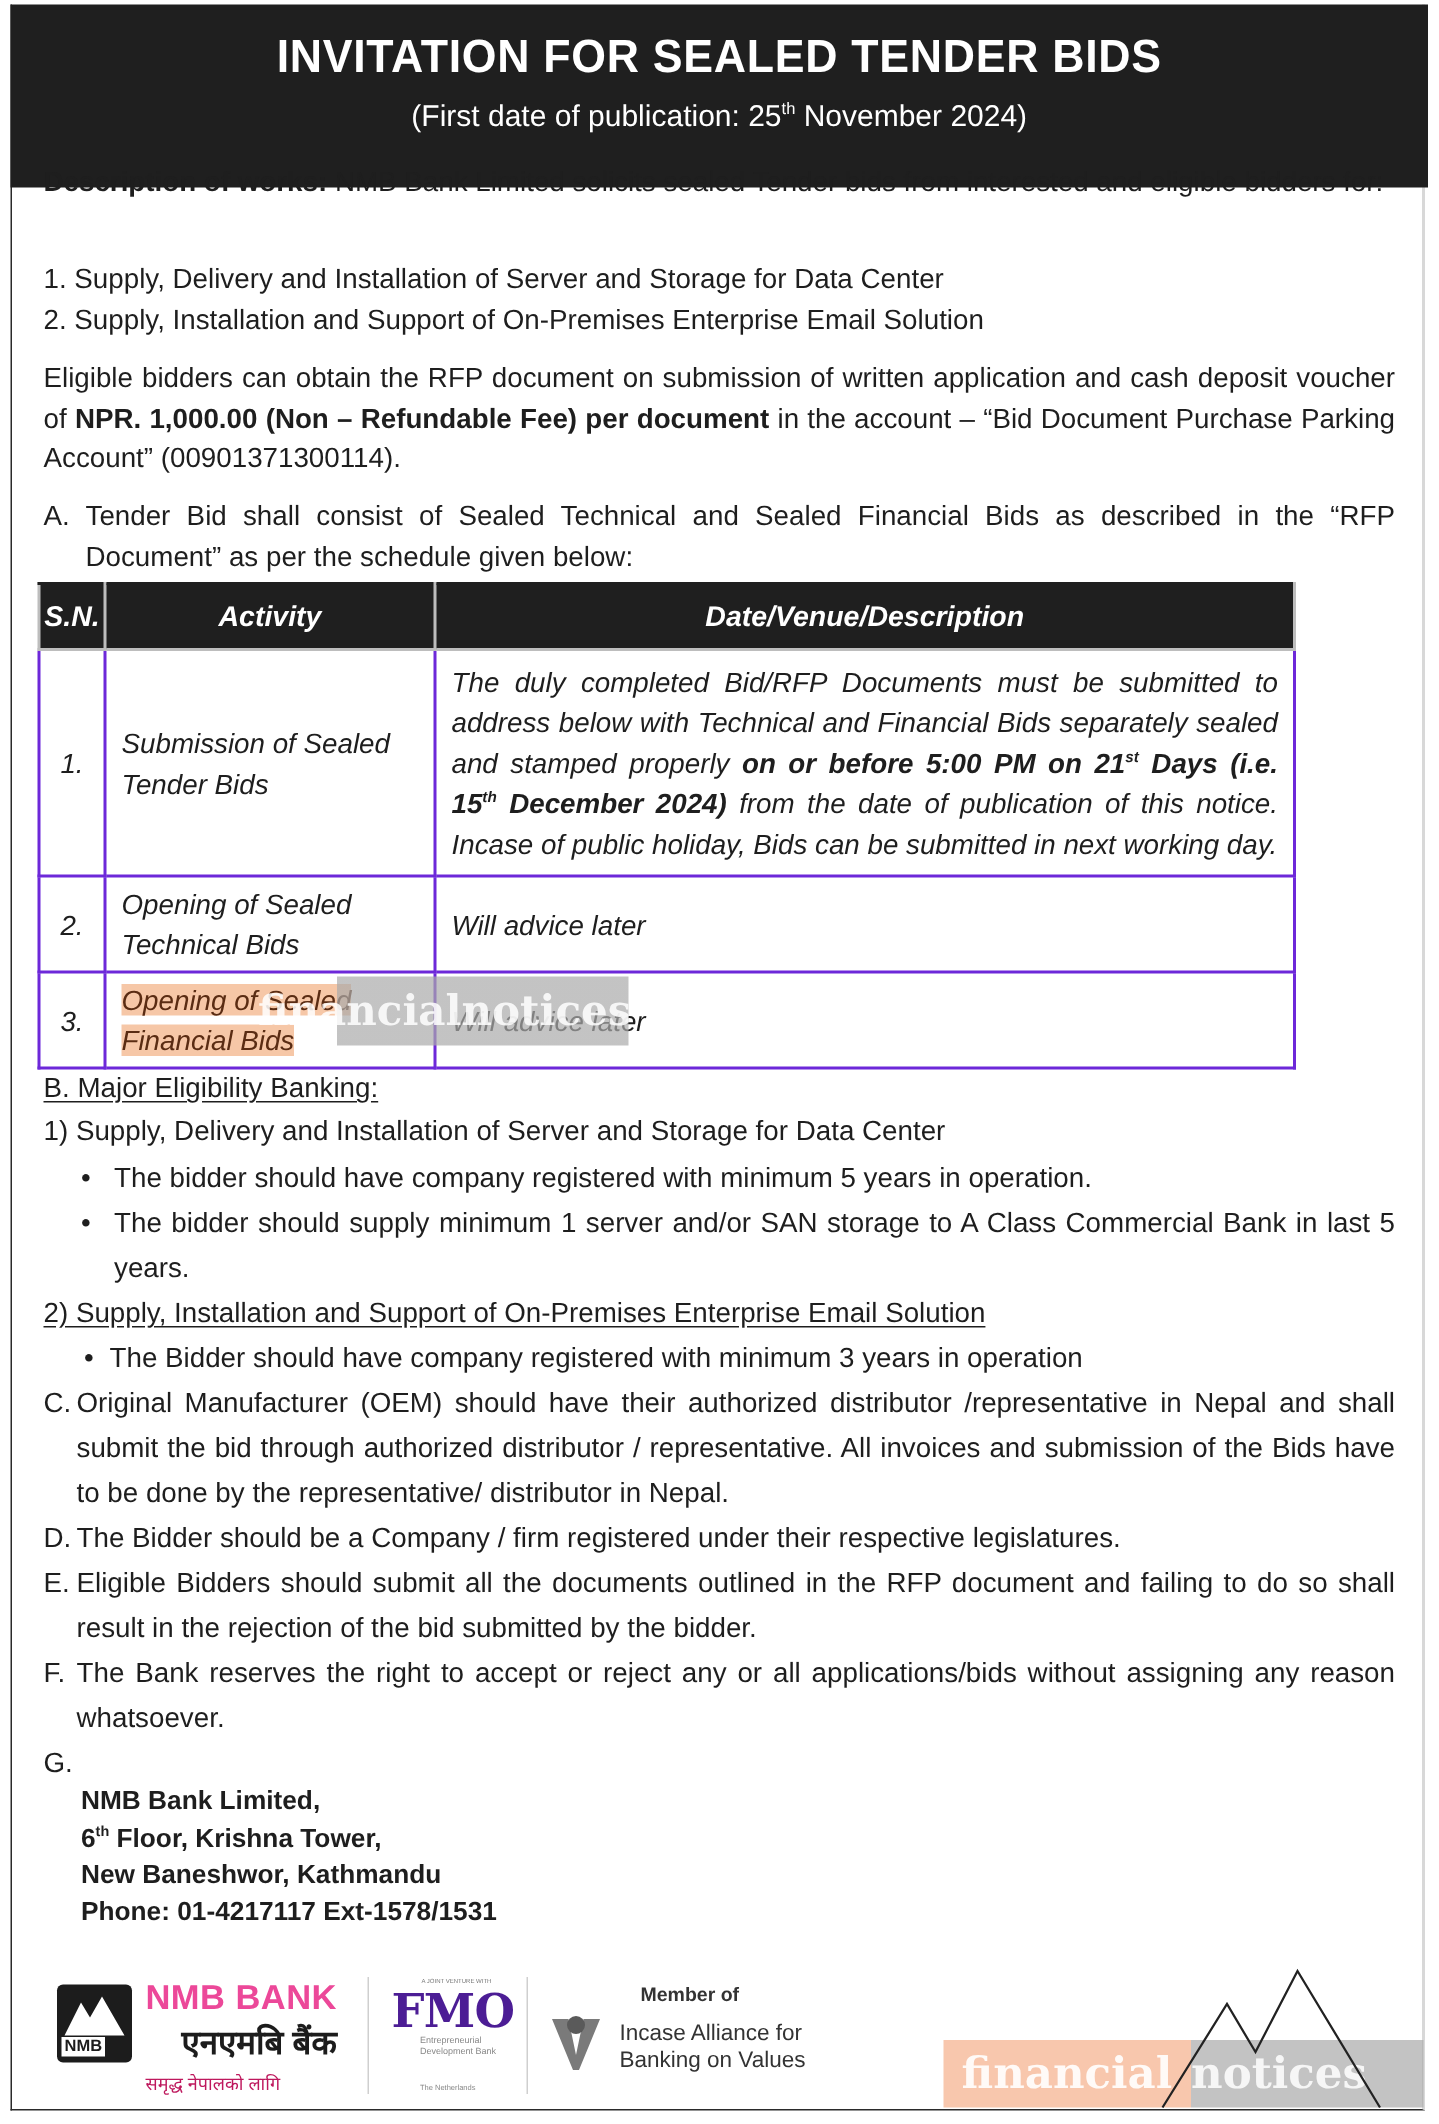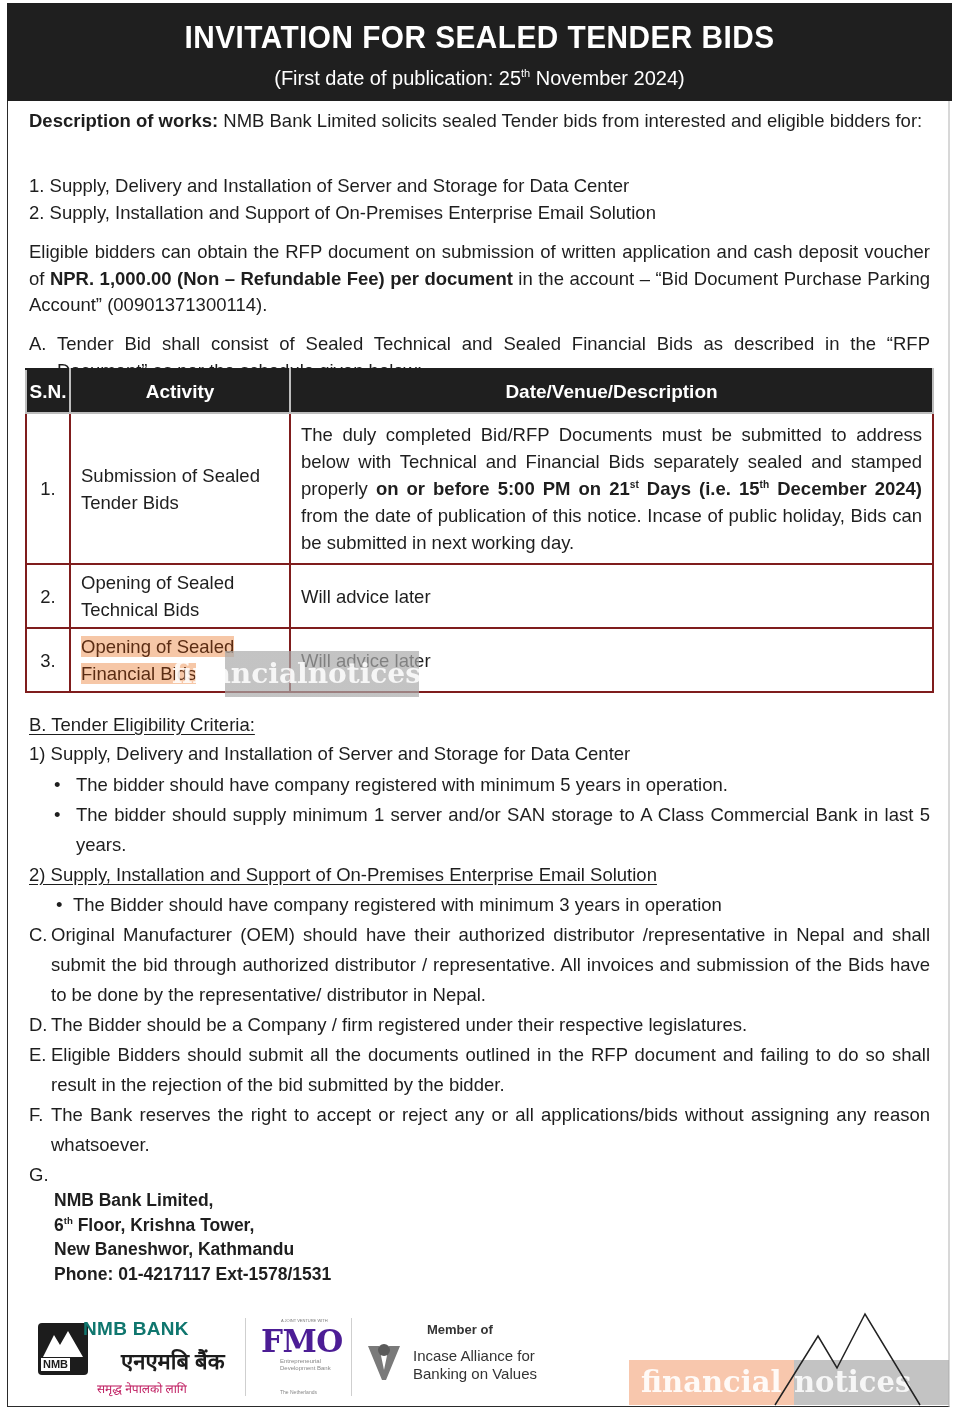--- a/index.html
+++ b/index.html
@@ -7,49 +7,49 @@
     width: 959px; height: 1416px; position: relative; overflow: hidden;
     font-family: "Liberation Sans", "DejaVu Sans", sans-serif;
     color: #1e1e1e;
   }
   .frame {
     position: absolute; left: 7px; top: 3px; width: 943px; height: 1404px;
     border-left: 1.5px solid #2a2a2a; border-bottom: 1.5px solid #2a2a2a;
     border-right: 2px solid #d8d8d8; box-sizing: border-box;
   }
   .banner {
-    position: absolute; left: 7px; top: 3px; width: 945px; height: 98px;
+    position: absolute; left: 7px; top: 3px; width: 945px; height: 122px;
     background: #1f1f1f; color: #ffffff; text-align: center;
   }
   .banner .title {
     position: absolute; left: 0; right: 0; top: 17px;
     font-size: 31px; font-weight: bold; letter-spacing: 0.5px;
     transform: scaleX(0.96);
   }
   .banner .subtitle {
     position: absolute; left: 0; right: 0; top: 64px;
     font-size: 20px;
   }
   sup { font-size: 0.55em; vertical-align: 0.7em; line-height: 0; }
 
   .txt { position: absolute; left: 29px; width: 901px; font-size: 18.5px; line-height: 26.5px; }
   .justify { text-align: justify; text-align-last: left; }
   .b { font-weight: bold; }
   .u { text-decoration: underline; text-underline-offset: 3px; }
 
   
   .tbl {
-    position: absolute; left: 25px; top: 368px; width: 909px;
-    border-collapse: collapse; font-size: 18.5px; line-height: 27px;
+    position: absolute; left: 25px; top: 388px; width: 839px;
+    border-collapse: collapse; font-size: 18.5px; line-height: 27px; font-style: italic;
   }
   .tbl th {
     background: #1f1f1f; color: #fff; font-weight: bold; height: 40px;
     border: 2px solid #bdbdbd; border-top-color: #1f1f1f; font-size: 19px;
   }
-  .tbl td { border: 2px solid #7f1d1d; vertical-align: middle; padding: 0 10px; }
+  .tbl td { border: 2px solid #6d28d9; vertical-align: middle; padding: 0 10px; }
   .tbl td.sn { text-align: center; width: 42px; padding: 0; }
   .tbl td.act { width: 198px; }
   .tbl tr.r1 td { height: 141px; }
   .tbl tr.r2 td, .tbl tr.r3 td { height: 62px; }
   .tbl td.desc { text-align: justify; text-align-last: left; padding: 4px 10px; }
   .hl { background: #f6c7a7; color: #5a2c13; }
 
   .wm-grey {
     position: absolute; background: rgba(170,170,170,0.7); color: rgba(255,255,255,0.85);
     font-family: "DejaVu Serif", serif; font-weight: bold;
@@ -66,21 +66,21 @@
 
   
   .nmb-mark {
     position: absolute; left: 38px; top: 1323px; width: 50px; height: 52px;
     background: #1c1c1c; border-radius: 4px;
   }
   .nmb-mark .nmbtxt {
     position: absolute; left: 3px; bottom: 4px; background: #fff; color: #1c1c1c;
     font-size: 11px; font-weight: bold; padding: 0 2px; line-height: 13px;
   }
-  .nmb-name { position: absolute; left: 83px; top: 1318px; font-size: 19px; font-weight: bold; color: #0f766e; letter-spacing: 0.3px; }
+  .nmb-name { position: absolute; left: 97px; top: 1318px; font-size: 23px; font-weight: bold; color: #ec4899; letter-spacing: 0.3px; }
   .nmb-dev { position: absolute; left: 97px; top: 1345px; font-size: 22px; font-weight: bold; color: #1c1c1c; margin-left: 24px; }
   .nmb-tag { position: absolute; left: 97px; top: 1380px; font-size: 12px; color: #be185d; }
   .vsep { position: absolute; width: 1px; background: #cfcfcf; }
   .fmo-small { position: absolute; left: 281px; top: 1318px; font-size: 4px; color: #777; }
   .fmo { position: absolute; left: 261px; top: 1323px; font-family: "DejaVu Serif", serif; font-size: 31px; font-weight: bold; color: #4c1d95; letter-spacing: -0.5px; }
   .fmo-sub { position: absolute; left: 280px; top: 1358px; font-size: 6px; line-height: 7px; color: #888; }
   .fmo-nl { position: absolute; left: 280px; top: 1389px; font-size: 5px; color: #888; }
   .gabv-member { position: absolute; left: 427px; top: 1322px; font-size: 13px; font-weight: bold; color: #333; }
   .gabv-name { position: absolute; left: 413px; top: 1347px; font-size: 15px; line-height: 18px; color: #333; }
 </style>
@@ -135,21 +135,21 @@
       <td class="act"><span class="hl">Opening of Sealed Financial Bids</span></td>
       <td>Will advice later</td>
     </tr>
   </tbody>
 </table>
 
 <div class="wm-grey" style="left:160px; top:651px; width:259px; height:46px; font-size:28px; line-height:46px; padding-left:0; overflow:hidden; background:linear-gradient(90deg, rgba(246,180,146,0.0) 0, rgba(246,180,146,0.0) 25%, rgba(170,170,170,0.7) 25%);">
   <span style="padding-left:12px;">financial</span><span>notices</span>
 </div>
 
-<div class="txt u" style="top:711px; width:auto; line-height:28px;">B. Tender Eligibility Criteria:</div>
+<div class="txt u" style="top:711px; width:auto; line-height:28px;">B. Major Eligibility Banking:</div>
 <div class="txt" style="top:740px; line-height:28px;">1) Supply, Delivery and Installation of Server and Storage for Data Center</div>
 
 <div class="list" style="top:770px; left:54px; width:876px;">
   <div class="item"><span class="lbl">•</span><span>The bidder should have company registered with minimum 5 years in operation.</span></div>
   <div class="item"><span class="lbl">•</span><span>The bidder should supply minimum 1 server and/or SAN storage to A Class Commercial Bank in last 5 years.</span></div>
 </div>
 
 <div class="txt u" style="top:861px; width:auto; line-height:28px;">2) Supply, Installation and Support of On-Premises Enterprise Email Solution</div>
 
 <div class="list" style="top:890px; left:56px; width:874px;">

